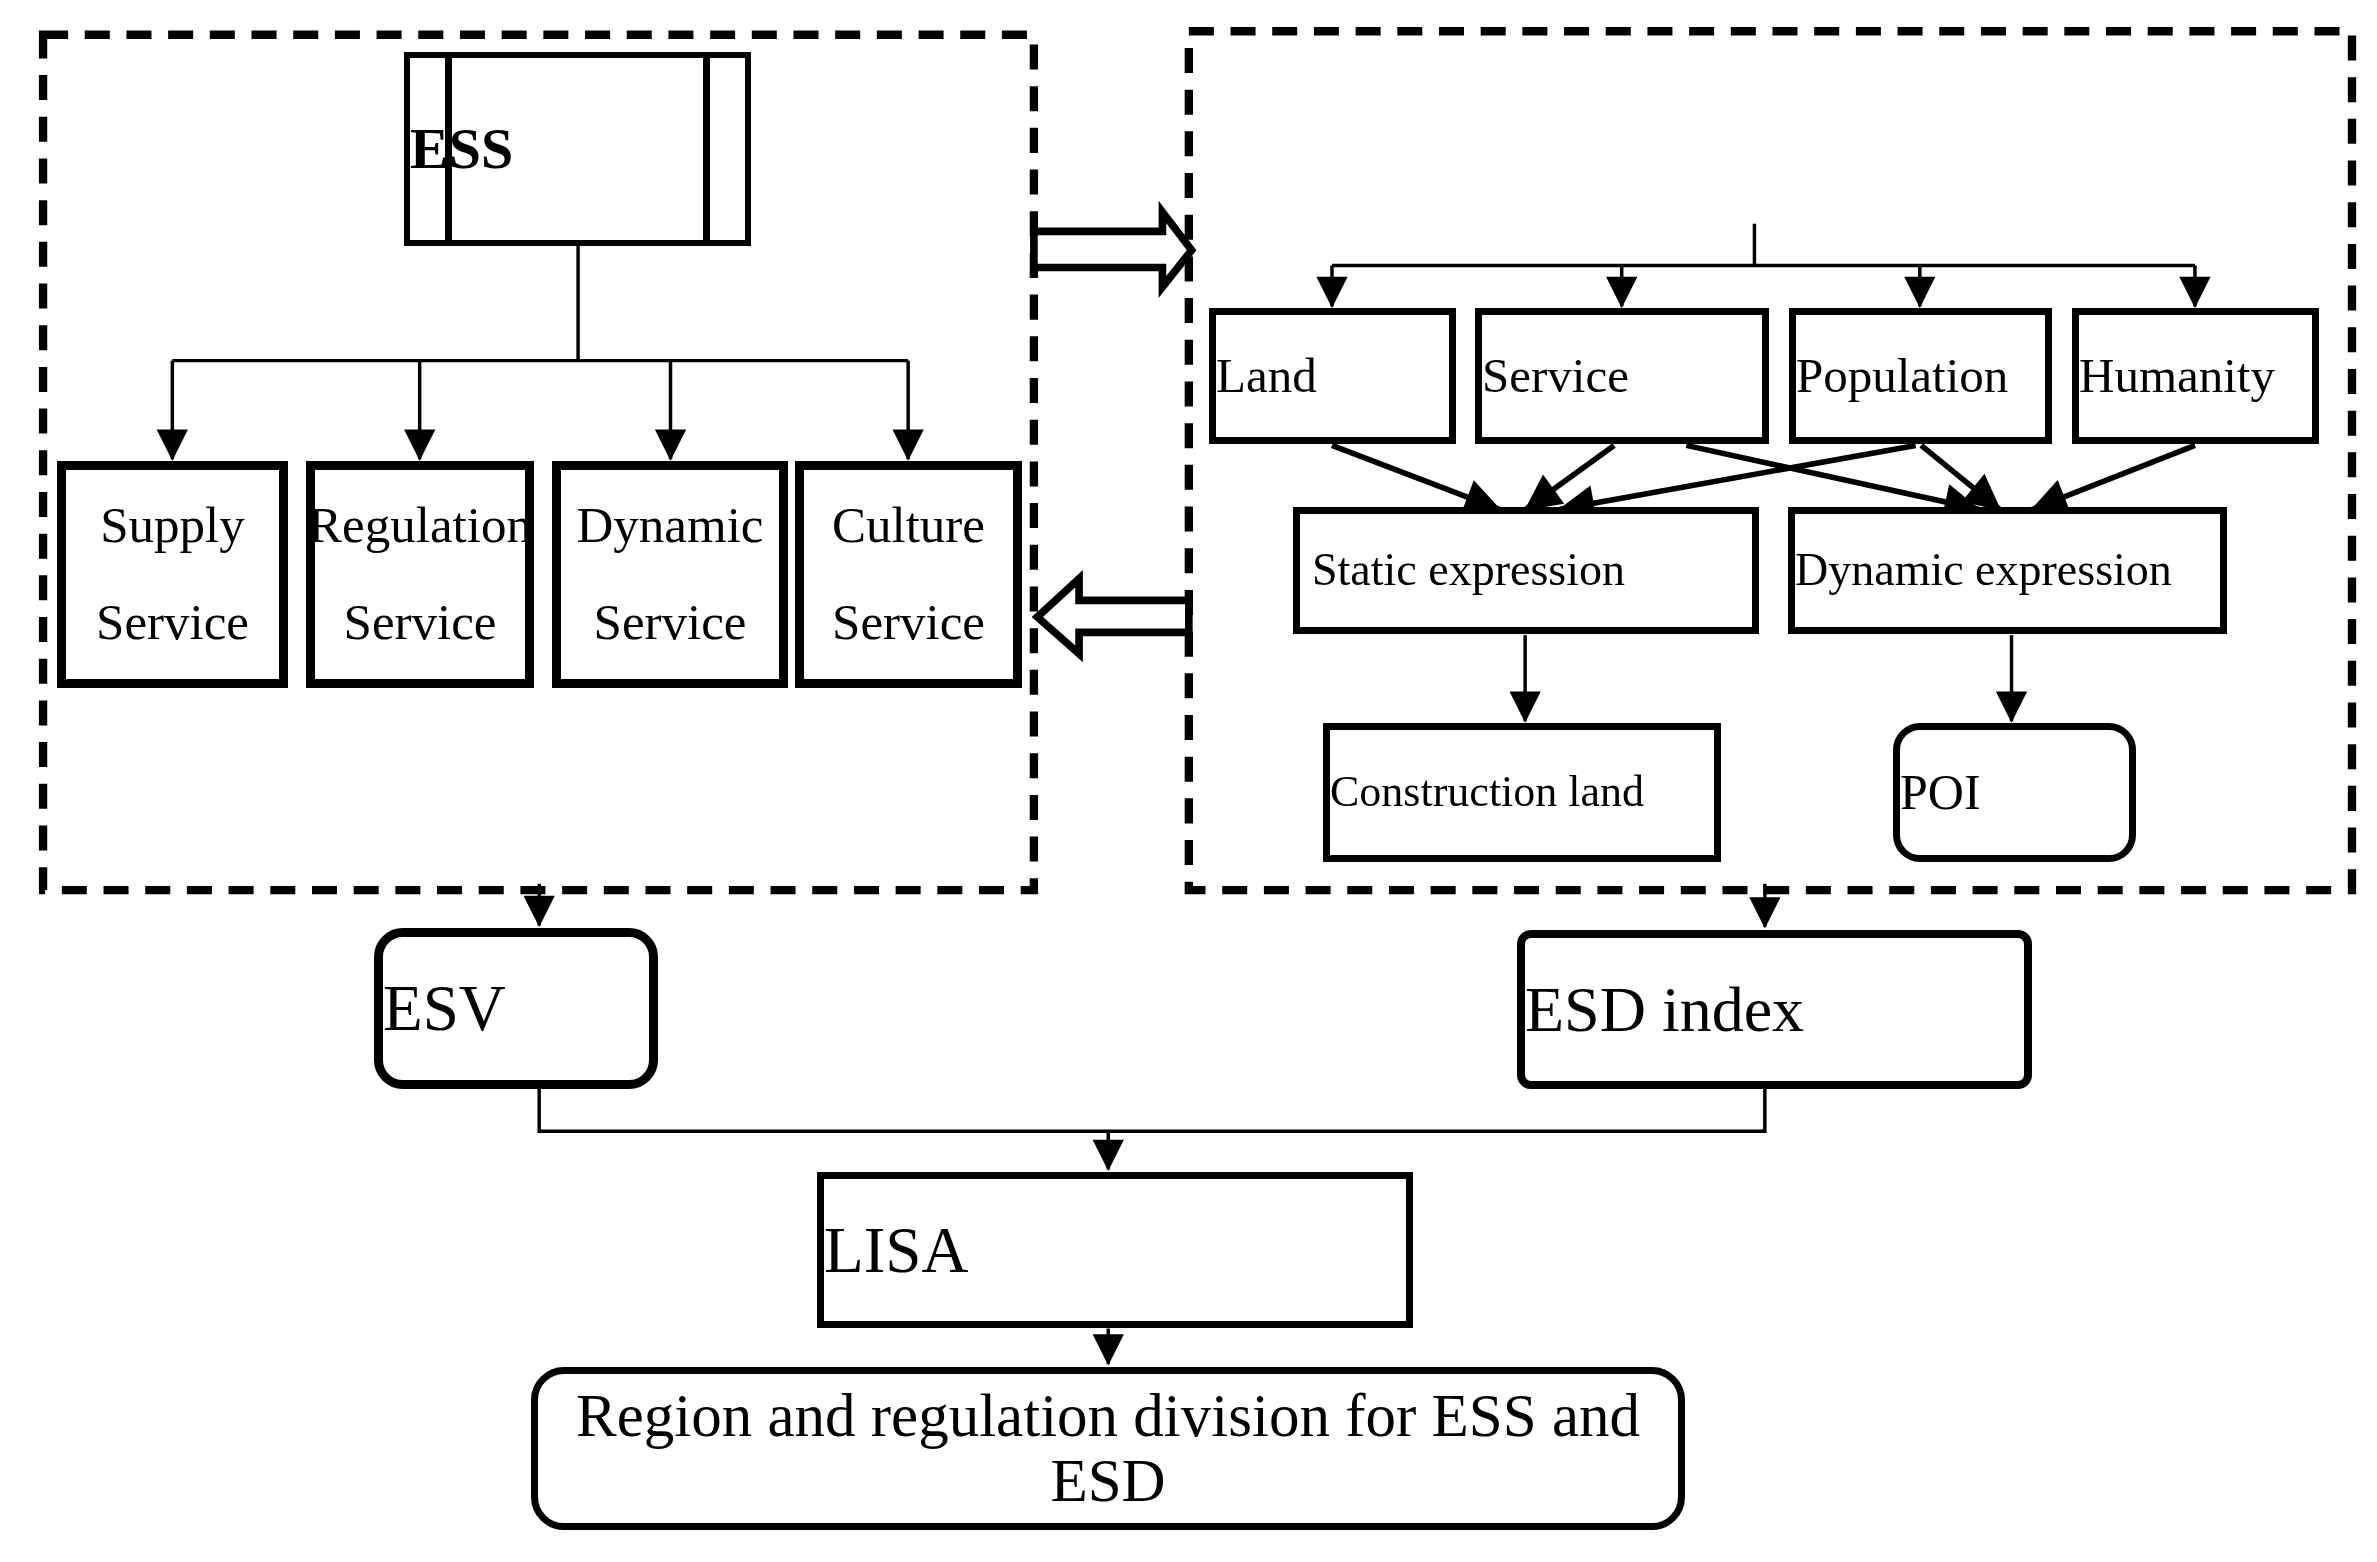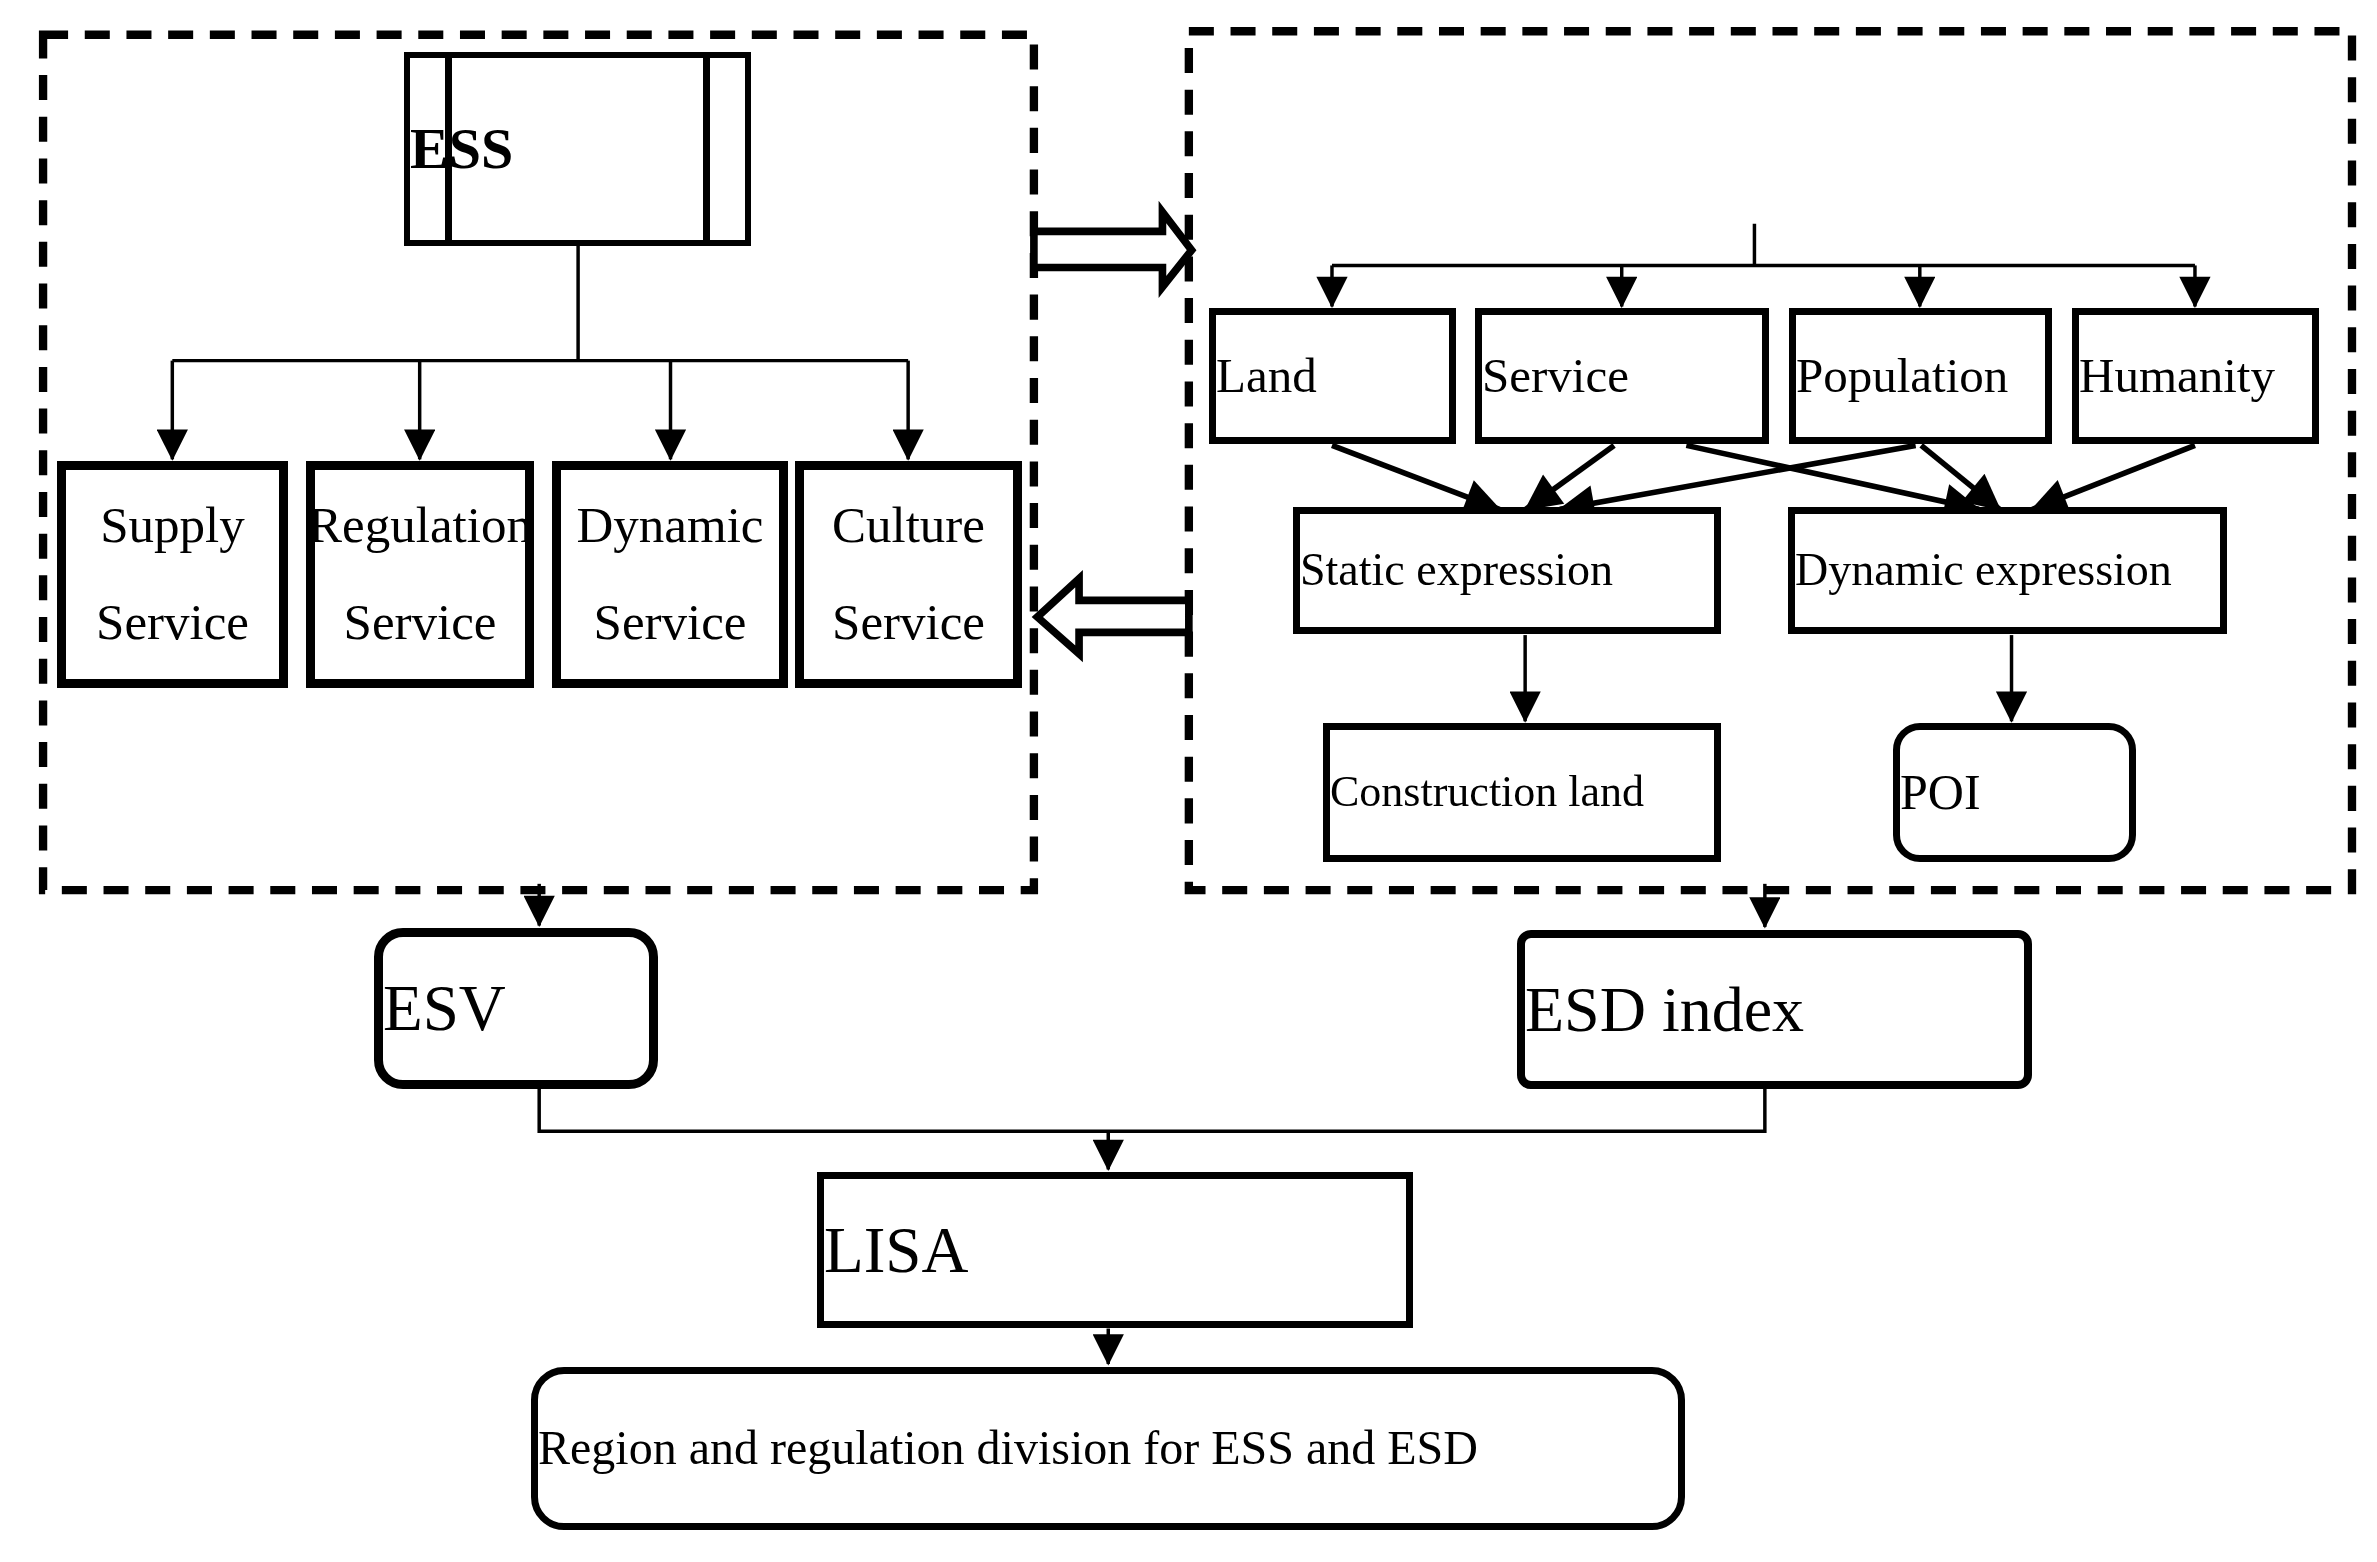--- a/index.html
+++ b/index.html
@@ -38,33 +38,33 @@
 
   
   .dim{top:308px;height:136px;font-size:49px;}
   #dim-land{left:1209px;width:247px;}
   #dim-economic{left:1475px;width:294px;}
   #dim-population{left:1789px;width:263px;}
   #dim-humanity{left:2072px;width:247px;}
 
   
   .expr{top:507px;height:127px;font-size:46px;}
-  #expr-static{left:1293px;width:428px;}
+  #expr-static{left:1293px;width:466px;padding-left:12px;}
   #expr-dynamic{left:1788px;width:439px;}
 
   
   .src{top:723px;height:139px;font-size:44px;}
   #src-construction{left:1323px;width:398px;}
   #src-poi{left:1893px;width:243px;font-size:50px;border-radius:27px;}
 
   
   #esv-box{left:374px;top:928px;width:284px;height:161px;border-width:9px;border-radius:29px;font-size:65px;}
   #esd-index-box{left:1517px;top:930px;width:515px;height:159px;border-width:8.3px;border-radius:14px;font-size:64px;}
   #lisa-box{left:817px;top:1172px;width:596px;height:156px;border-width:7.6px;font-size:65px;}
-  #result-box{left:531px;top:1367px;width:1154px;height:163px;border-width:7px;border-radius:33px;font-size:48px;}
+  #result-box{left:531px;top:1367px;width:1154px;height:163px;border-width:7px;border-radius:33px;font-size:61px;}
 </style>
 </head>
 <body>
 
 <div id="canvas">
 
   <svg id="wires" viewBox="0 0 3421 2248">
     <defs>
       <marker id="ah" viewBox="0 0 10 10" refX="9.5" refY="5" markerWidth="12" markerHeight="9" orient="auto-start-reverse">
         <path d="M0,0 L10,5 L0,10 z" fill="#000"></path>

